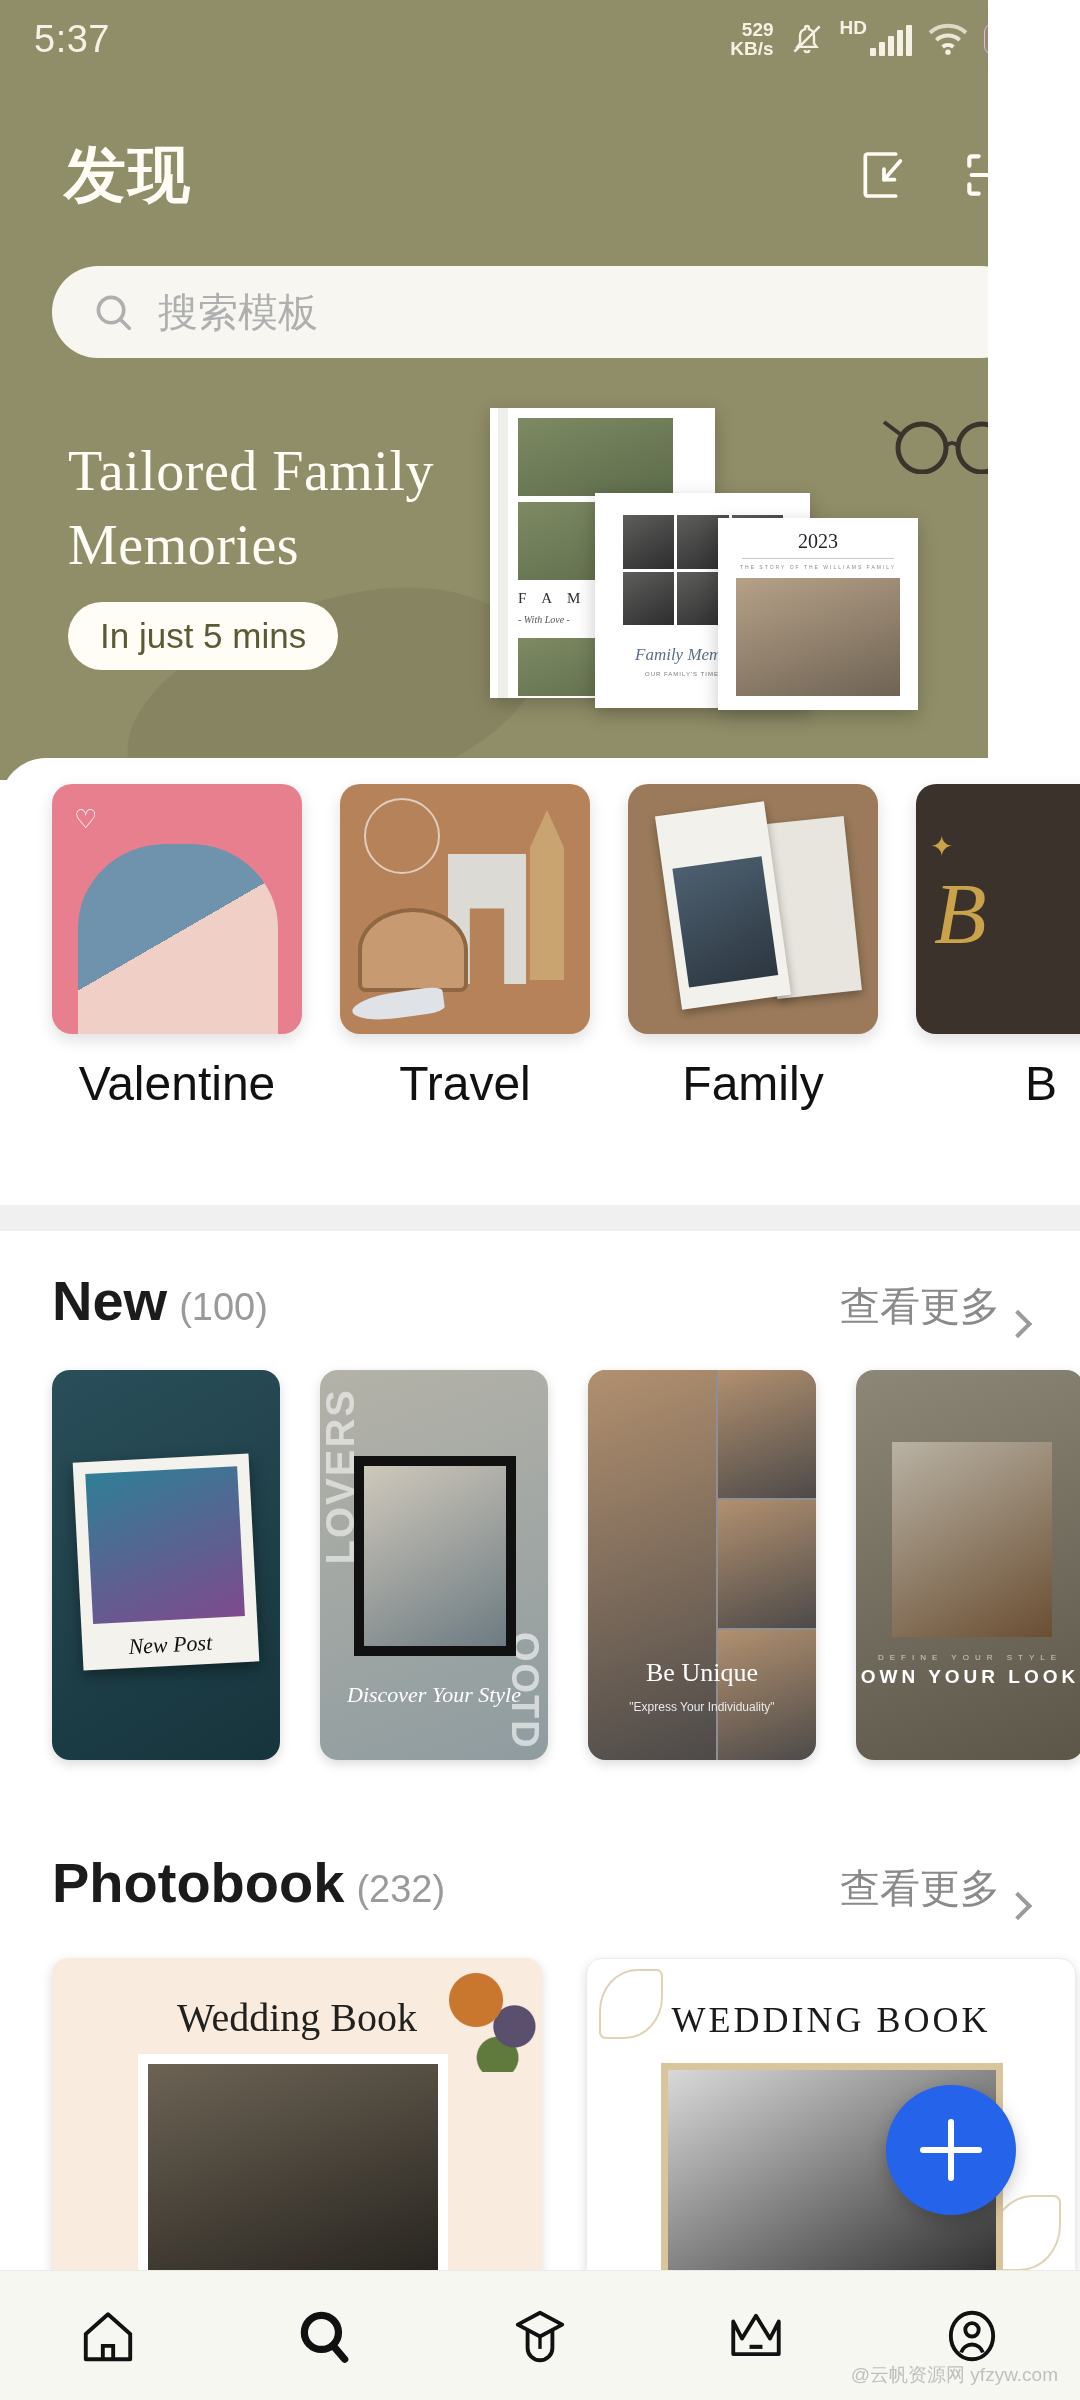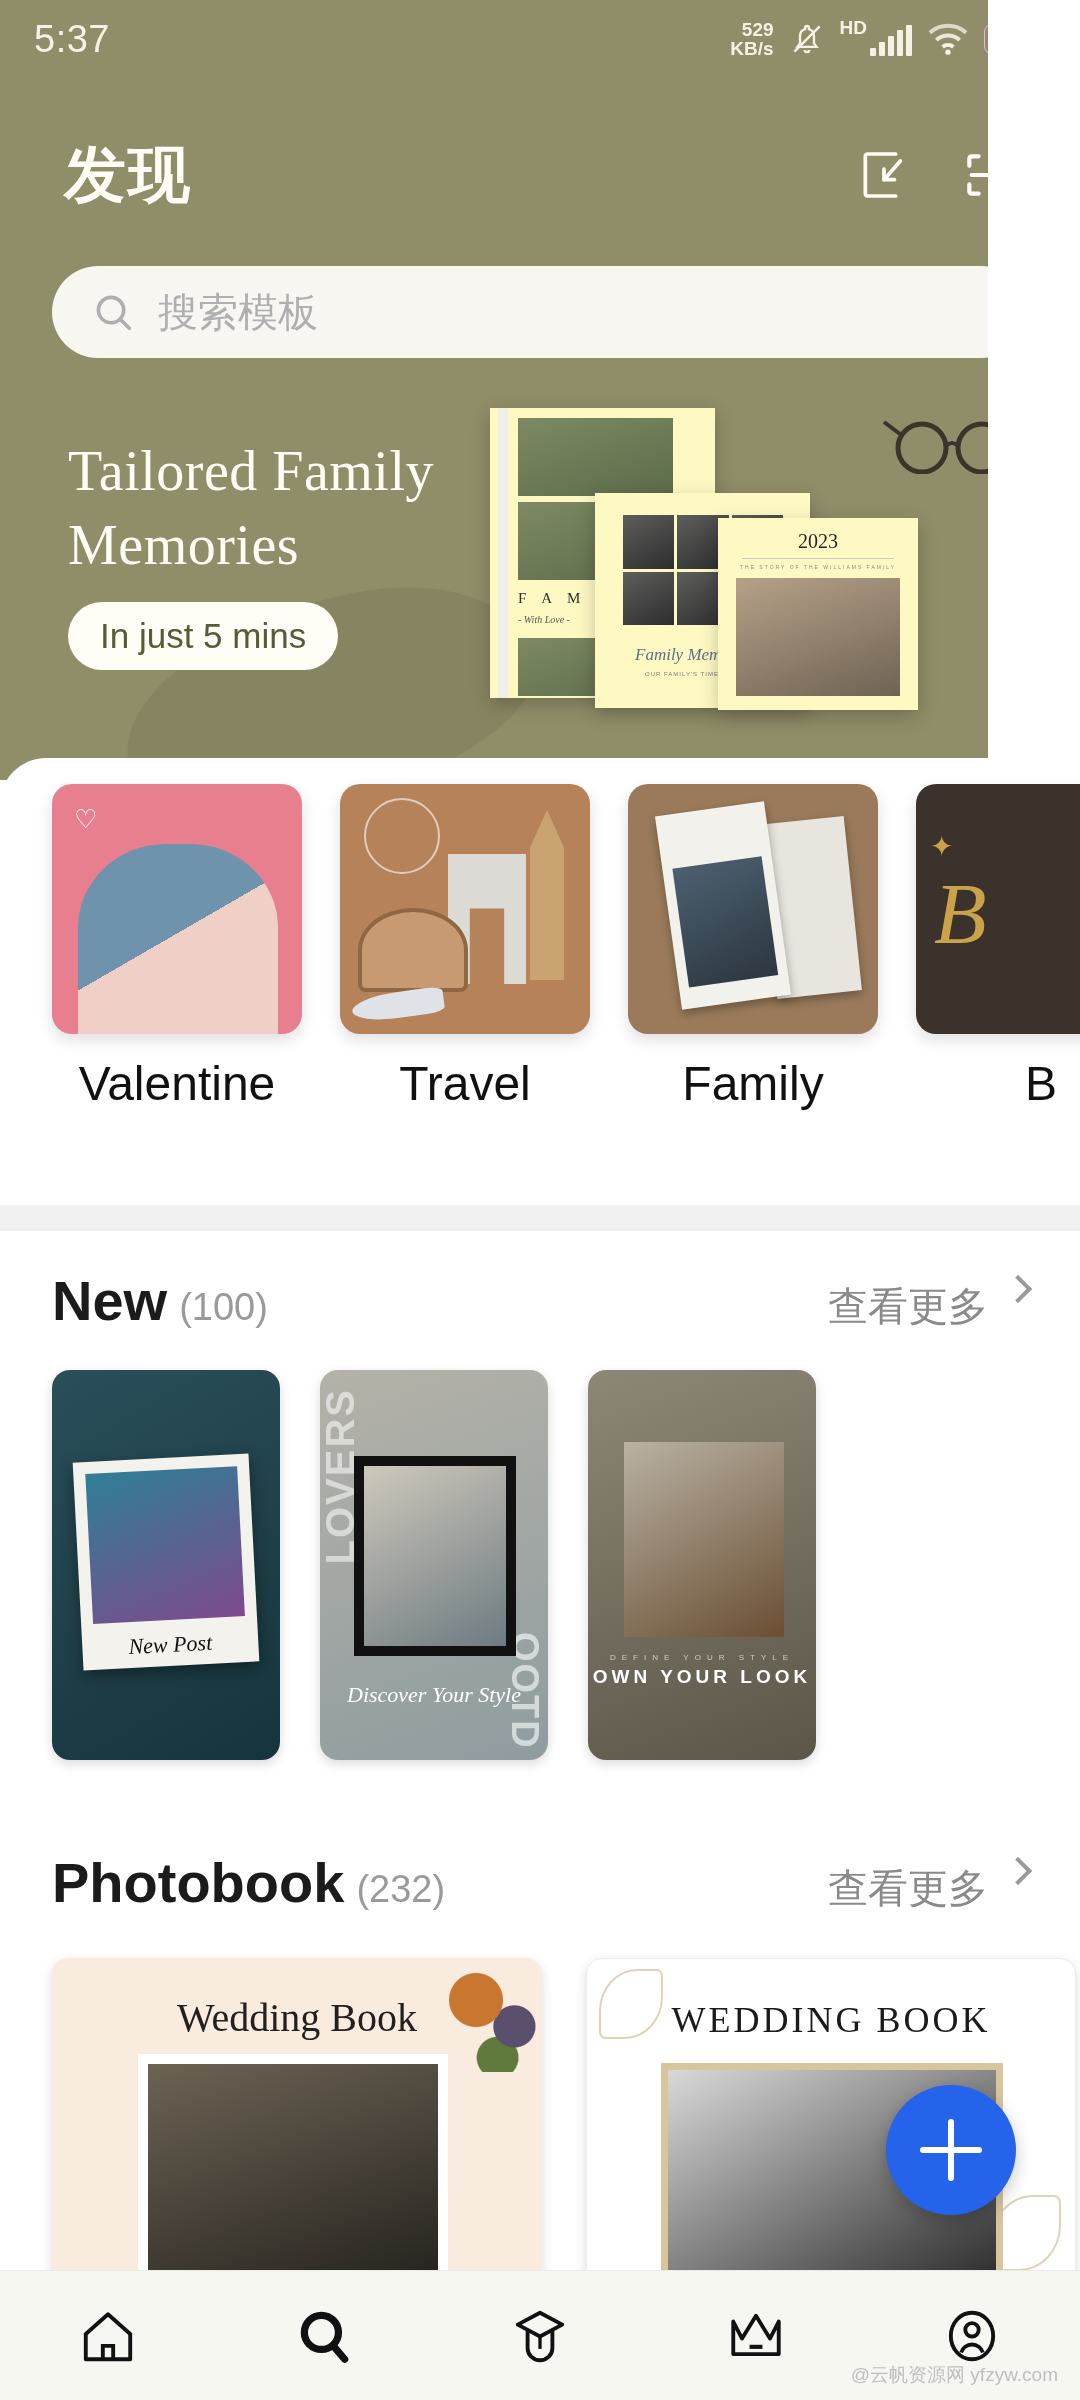--- a/index.html
+++ b/index.html
@@ -72,21 +72,21 @@
     font-family:"Liberation Serif", serif;
     color:#FFFDF6; font-size:56px; line-height:74px; letter-spacing:.5px;
   }
   .hero-badge{
     margin-top:20px; display:inline-block; background:#FFFDF6; color:#5A5B36;
     font-size:35px; padding:14px 32px; border-radius:40px;
   }
 
   
   .books{ position:absolute; left:470px; top:400px; width:620px; height:350px; }
-  .book{ position:absolute; background:#fef9c3; box-shadow:0 6px 18px rgba(0,0,0,.22); }
+  .book{ position:absolute; background:#ffffff; box-shadow:0 6px 18px rgba(0,0,0,.22); }
   .bk1{ left:20px; top:8px; width:225px; height:290px; }
   .bk1 .ph{ position:absolute; left:28px; background:linear-gradient(160deg,#7d8a63,#5c6b4a); width:155px;}
   .bk1 .p1{top:10px;height:78px;}
   .bk1 .p2{top:94px;height:78px;}
   .bk1 .p3{top:230px;height:58px;}
   .bk1 .ttl{position:absolute;left:28px;top:182px;font-size:15px;letter-spacing:6px;color:#2f2f2f;font-family:"Liberation Serif",serif;}
   .bk1 .sub{position:absolute;left:28px;top:206px;font-size:10px;color:#555;font-family:"Liberation Serif",serif;font-style:italic;}
   .bk1 .sp{position:absolute;left:8px;top:0;width:10px;height:290px;background:#efefe9;}
 
   .bk2{ left:125px; top:93px; width:215px; height:215px; }
@@ -138,21 +138,21 @@
   .divider{ position:absolute; top:1205px; left:0; width:1080px; height:26px; background:#F0F0F0; }
 
   
   .sec-head{
     position:absolute; left:52px; width:976px; height:70px;
     display:flex; align-items:baseline; justify-content:space-between;
   }
   .sec-left{ display:flex; align-items:baseline; gap:12px; }
   .sec-title{ font-size:56px; font-weight:bold; color:#1b1b1b; }
   .sec-count{ font-size:38px; color:#9a9a9a; }
-  .sec-more{ display:flex; align-items:flex-start; gap:20px; color:#8a8a8a; font-size:40px; }
+  .sec-more{ display:flex; align-items:flex-end; gap:8px; color:#8a8a8a; font-size:40px; }
   .chev{ width:20px;height:20px;border-right:4px solid #9a9a9a;border-top:4px solid #9a9a9a;transform:rotate(45deg); display:inline-block;}
 
   .tpl-row{ position:absolute; left:52px; display:flex; gap:40px; }
   .tpl-card{
     width:228px; height:390px; border-radius:18px; overflow:hidden; position:relative;
     box-shadow:0 4px 12px rgba(0,0,0,.15); background:#2a3a3f;
   }
   .tpl-cap{ position:absolute; left:0; width:100%; text-align:center; color:#fff; }
 
   
@@ -397,20 +397,28 @@
 
   <div class="tpl-card c2">
     <div class="side">LOVERS</div>
     <div class="side2">OOTD</div>
     <div class="frame">
         <div class="fi"></div>
       </div>
     <div class="tpl-cap cap">Discover Your Style</div>
   </div>
 
+  <div class="tpl-card c3">
+    <div class="q q1"></div>
+      <div class="q q2"></div>
+      <div class="q q3"></div>
+      <div class="q q4"></div>
+    <div class="tpl-cap cap">Be Unique</div>
+    <div class="tpl-cap cap2">"Express Your Individuality"</div>
+  </div>
 
   <div class="tpl-card c4">
     <div class="ph"></div>
     <div class="tpl-cap cap0">DEFINE YOUR STYLE</div>
     <div class="tpl-cap cap">OWN YOUR LOOK</div>
   </div>
 
 </div>
 
 <div class="sec-head" style="top:1850px">

